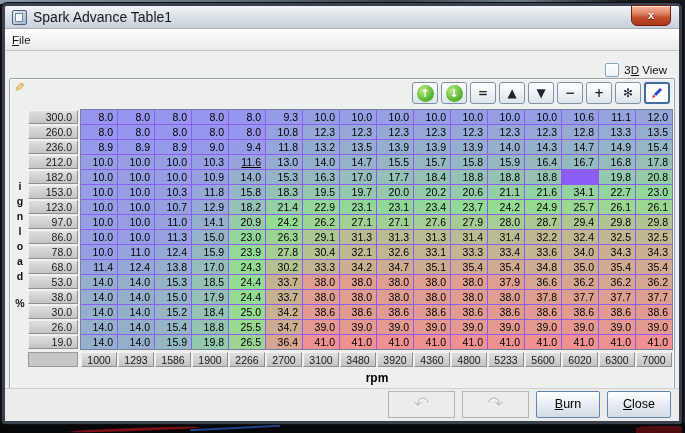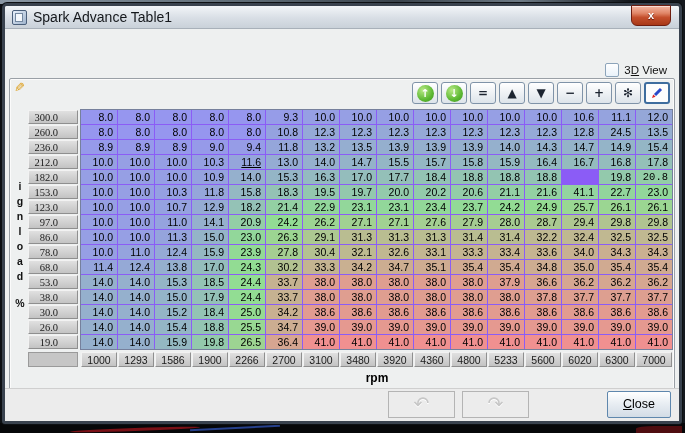--- a/index.html
+++ b/index.html
@@ -36,21 +36,21 @@
   .tbtn.active{border:2px solid #3e6d9e;background:#fdfdfd;}
   .gcirc{width:17px;height:17px;border-radius:50%;background:radial-gradient(circle at 35% 30%,#b8e986,#5cb832 60%,#3a941c);color:#fff;font-size:11px;line-height:17px;font-weight:bold;text-align:center;display:block;}
 
   .y-axis{position:absolute;left:3px;top:100px;width:14px;text-align:center;font-size:10.5px;font-weight:bold;color:#111;line-height:15px;}
   .y-axis .sp{height:12px;}
 
   .tbl{position:absolute;left:18px;top:30px;}
   .tbl-main{display:flex;gap:2px;}
   .rowhdrs{display:flex;flex-direction:column;gap:1px;padding-top:1px;}
   .hcell{background:linear-gradient(#e0e0e0,#c3c3c3);border:1px solid #8f8f8f;border-top-color:#f2f2f2;border-left-color:#f2f2f2;font-size:10.5px;color:#1a1a1a;display:flex;align-items:center;justify-content:center;box-sizing:border-box;cursor:pointer;}
-  .rowhdrs .hcell{width:50px;height:14px;justify-content:flex-end;padding-right:19px;font-family:Liberation Serif, serif;}
+  .rowhdrs .hcell{width:50px;height:14px;justify-content:flex-end;padding-right:5px;}
   .grid{display:grid;grid-template-columns:repeat(16,36px);grid-auto-rows:14px;gap:1px;background:#8b5cf6;border:1px solid #76809c;width:fit-content;height:fit-content;}
   .cell{font-size:10.5px;color:#000;text-align:right;padding-right:4px;line-height:14px;box-sizing:border-box;cursor:cell;}
   .tbl-foot{display:flex;gap:2px;margin-top:2px;align-items:flex-start;}
   .corner{width:50px;height:15px;background:#c6c6c6;border:1px solid #9a9a9a;box-sizing:border-box;}
   .colhdrs{display:flex;gap:1px;padding-left:1px;}
   .colhdrs .hcell{width:36px;height:15px;}
   .rpm{margin-left:53px;width:592px;text-align:center;font-size:12px;font-weight:bold;color:#000;padding-top:4px;}
 
   
   .footer{position:absolute;left:0;right:0;bottom:0;height:32px;background:#ececec;border-top:1px solid #cfcfcf;}
@@ -67,20 +67,23 @@
 <div class="bd-red"></div>
 <div class="bd-blue"></div>
 <div class="bd-red2"></div>
 <div class="bd-strip"></div>
 
 <div class="dialog">
   <div class="titlebar">
     <span class="win-icon"></span>
     <span class="title-text">Spark Advance Table1</span>
     <span class="close-btn">x</span>
+  </div>
+  <div class="menubar">
+    <span class="menu-item"><u>F</u>ile</span>
   </div>
 
   <div class="view-row">
     <span class="checkbox"></span>
     <span class="chk-label">3<u>D</u> View</span>
   </div>
 
   <div class="panel">
     <span class="panel-pencil">✎</span>
     <div class="toolbar" id="toolbar">
@@ -160,21 +163,21 @@
             <div class="cell" style="background: rgb(150, 150, 239);">8.0</div>
             <div class="cell" style="background: rgb(149, 162, 223);">10.8</div>
             <div class="cell" style="background: rgb(149, 169, 215);">12.3</div>
             <div class="cell" style="background: rgb(149, 169, 215);">12.3</div>
             <div class="cell" style="background: rgb(149, 169, 215);">12.3</div>
             <div class="cell" style="background: rgb(149, 169, 215);">12.3</div>
             <div class="cell" style="background: rgb(149, 169, 215);">12.3</div>
             <div class="cell" style="background: rgb(149, 169, 215);">12.3</div>
             <div class="cell" style="background: rgb(149, 169, 215);">12.3</div>
             <div class="cell" style="background: rgb(149, 171, 212);">12.8</div>
-            <div class="cell" style="background: rgb(149, 173, 209);">24.5</div>
+            <div class="cell" style="background: rgb(149, 173, 209);">13.3</div>
             <div class="cell" style="background: rgb(149, 174, 208);">13.5</div>
             <div class="cell" style="background: rgb(150, 154, 234);">8.9</div>
             <div class="cell" style="background: rgb(150, 154, 234);">8.9</div>
             <div class="cell" style="background: rgb(150, 154, 234);">8.9</div>
             <div class="cell" style="background: rgb(150, 154, 233);">9.0</div>
             <div class="cell" style="background: rgb(150, 156, 231);">9.4</div>
             <div class="cell" style="background: rgb(149, 166, 218);">11.8</div>
             <div class="cell" style="background: rgb(149, 172, 210);">13.2</div>
             <div class="cell" style="background: rgb(149, 174, 208);">13.5</div>
             <div class="cell" style="background: rgb(149, 175, 206);">13.9</div>
@@ -209,35 +212,35 @@
             <div class="cell" style="background: rgb(148, 181, 198);">15.3</div>
             <div class="cell" style="background: rgb(148, 186, 192);">16.3</div>
             <div class="cell" style="background: rgb(148, 189, 188);">17.0</div>
             <div class="cell" style="background: rgb(148, 192, 184);">17.7</div>
             <div class="cell" style="background: rgb(147, 195, 180);">18.4</div>
             <div class="cell" style="background: rgb(147, 196, 178);">18.8</div>
             <div class="cell" style="background: rgb(147, 196, 178);">18.8</div>
             <div class="cell" style="background: rgb(147, 196, 178);">18.8</div>
             <div class="cell" style="background: rgb(147, 199, 175); margin-top: 44px;">19.4</div>
             <div class="cell" style="background: rgb(147, 201, 172);">19.8</div>
-            <div class="cell" style="background: rgb(147, 205, 167); font-family: Liberation Mono, monospace;">20.8</div>
+            <div class="cell" style="background: rgb(147, 205, 167);">20.8</div>
             <div class="cell" style="background: rgb(150, 159, 228);">10.0</div>
             <div class="cell" style="background: rgb(150, 159, 228);">10.0</div>
             <div class="cell" style="background: rgb(149, 160, 226);">10.3</div>
             <div class="cell" style="background: rgb(149, 166, 218);">11.8</div>
             <div class="cell" style="background: rgb(148, 184, 195);">15.8</div>
             <div class="cell" style="background: rgb(148, 194, 181);">18.3</div>
             <div class="cell" style="background: rgb(147, 199, 174);">19.5</div>
             <div class="cell" style="background: rgb(147, 200, 173);">19.7</div>
             <div class="cell" style="background: rgb(147, 202, 171);">20.0</div>
             <div class="cell" style="background: rgb(147, 202, 170);">20.2</div>
             <div class="cell" style="background: rgb(147, 204, 168);">20.6</div>
             <div class="cell" style="background: rgb(147, 206, 165);">21.1</div>
             <div class="cell" style="background: rgb(147, 209, 162);">21.6</div>
-            <div class="cell" style="background: rgb(147, 211, 159);">41.1</div>
+            <div class="cell" style="background: rgb(147, 211, 159);">34.1</div>
             <div class="cell" style="background: rgb(146, 213, 156);">22.7</div>
             <div class="cell" style="background: rgb(146, 215, 154);">23.0</div>
             <div class="cell" style="background: rgb(150, 159, 228);">10.0</div>
             <div class="cell" style="background: rgb(150, 159, 228);">10.0</div>
             <div class="cell" style="background: rgb(149, 162, 224);">10.7</div>
             <div class="cell" style="background: rgb(149, 171, 211);">12.9</div>
             <div class="cell" style="background: rgb(148, 194, 182);">18.2</div>
             <div class="cell" style="background: rgb(147, 208, 163);">21.4</div>
             <div class="cell" style="background: rgb(146, 214, 155);">22.9</div>
             <div class="cell" style="background: rgb(146, 215, 154);">23.1</div>
@@ -420,15 +423,16 @@
     </div>
   </div>
 
   <div class="footer">
     <div class="fbtn icon-btn" style="right:224px;">
       <span>↶</span>
     </div>
     <div class="fbtn icon-btn" style="right:150px;">
       <span>↷</span>
     </div>
+    <div class="fbtn txt-btn" style="right:79px;"><u>B</u>urn</div>
     <div class="fbtn txt-btn" style="right:8px;"><u>C</u>lose</div>
   </div>
 </div>
 
 </body></html>

